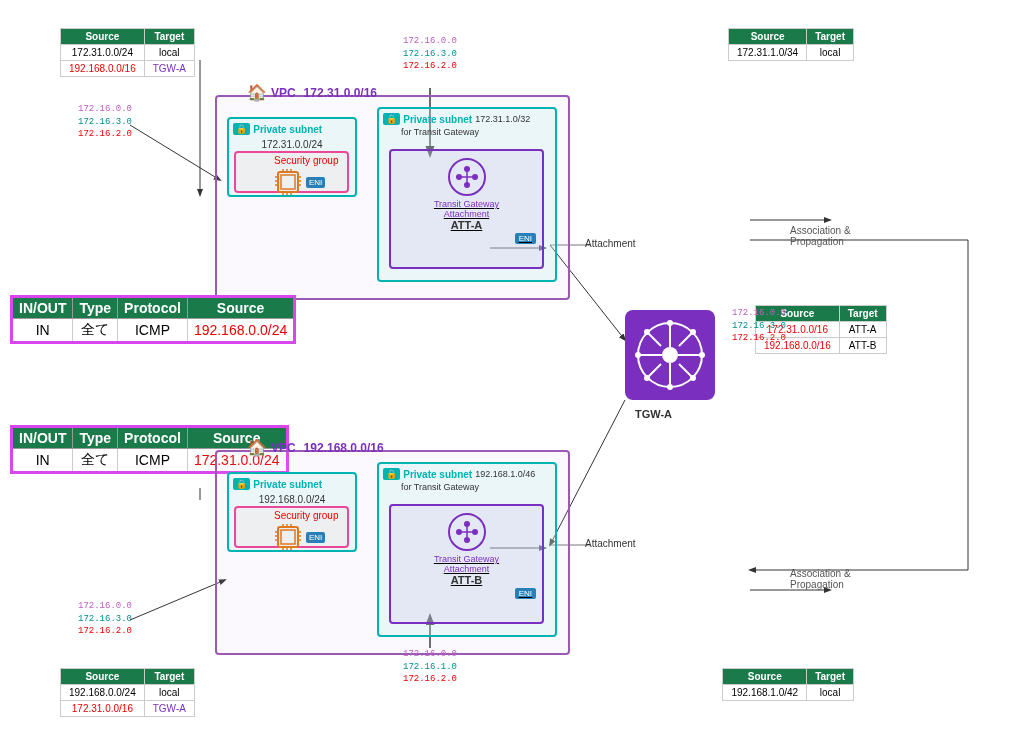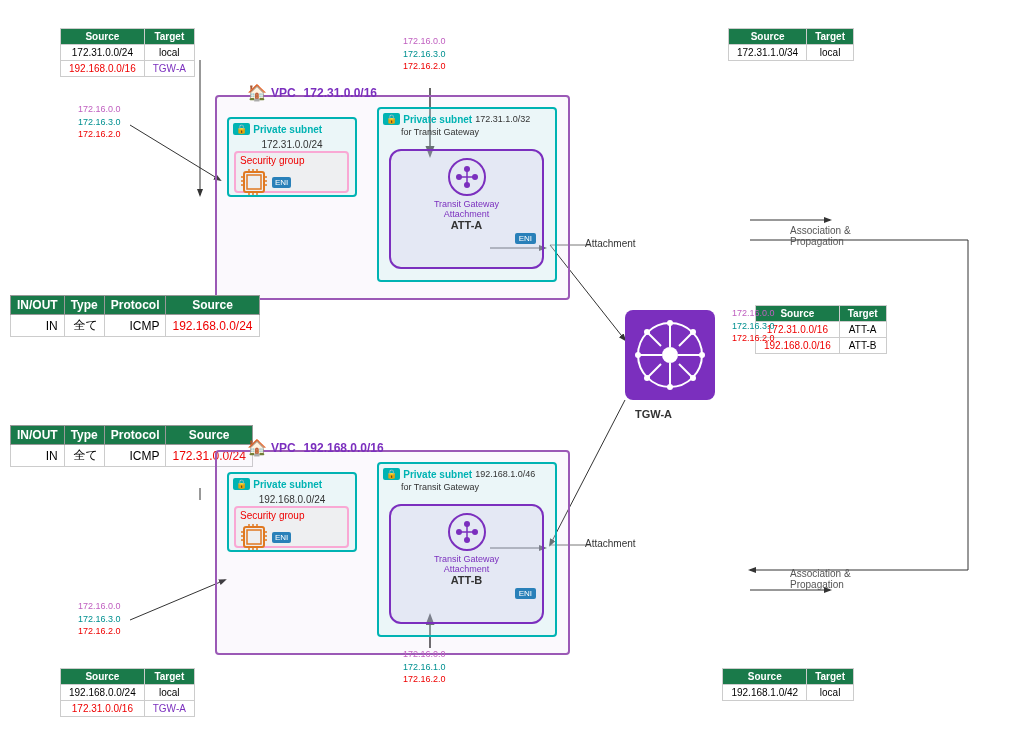--- a/index.html
+++ b/index.html
@@ -63,76 +63,79 @@
     }
     .subnet-ip {
       font-size: 10px;
       color: #333;
       text-align: center;
     }
 
     
     .security-group-box {
       position: absolute;
-      border: 2px solid #f9a8d4;
+      border: 2px solid #ec4899;
       border-radius: 4px;
       background: rgba(255,200,200,0.15);
+      padding-left: 34px;
     }
     .security-group-label {
       font-size: 10px;
       color: #e00;
       padding: 2px 4px;
     }
 
     
     .acl-table {
       position: absolute;
       border-collapse: collapse;
-      font-size: 12px;
+      font-size: 14px;
       background: white;
-      border: 1px solid #d946ef;
+      border: 3px solid #d946ef;
     }
     .acl-table th {
       background: #1a7a4a;
       color: white;
       padding: 2px 6px;
       border: 1px solid #999;
       text-align: center;
     }
     .acl-table td {
       padding: 2px 6px;
       border: 1px solid #ccc;
-      text-align: right;
+      text-align: center;
     }
     .acl-table td.red { color: #e00; }
 
     
     .tgw-box {
       position: absolute;
       background: #7b2fbe;
       border-radius: 8px;
       display: flex;
       align-items: center;
       justify-content: center;
     }
 
     
     .tga-box {
       position: absolute;
       border: 2px solid #7b2fbe;
-      border-radius: 12px;
+      border-radius: 4px;
       background: rgba(200, 180, 230, 0.2);
       text-align: center;
+      text-decoration: underline;
     }
 
     
     .ip-list {
       position: absolute;
       font-size: 9px;
       line-height: 1.4;
+      font-family: Liberation Mono, monospace;
     }
     .ip-list .ip-pink { color: #c060c0; }
     .ip-list .ip-teal { color: #009090; }
     .ip-list .ip-red { color: #e00; }
 
     
     .attachment-label {
       position: absolute;
       font-size: 10px;
       color: #333;

